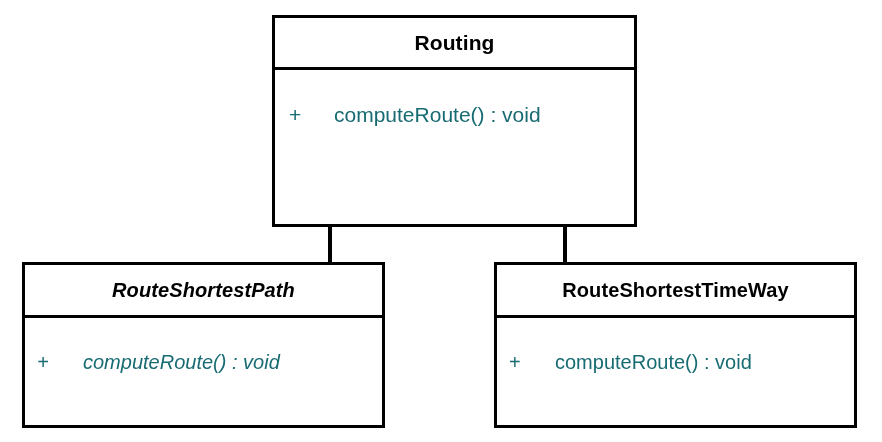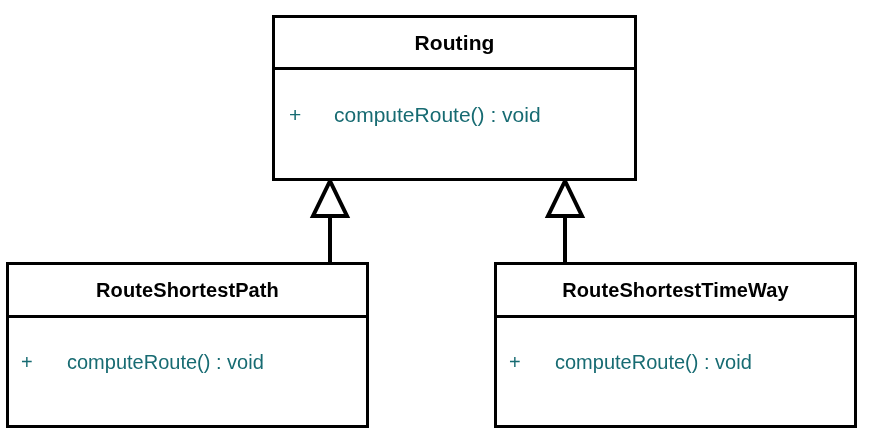--- a/index.html
+++ b/index.html
@@ -76,39 +76,40 @@
   .uml-member-label {
     flex: 0 0 auto;
     margin-top: 24px;
   }
 
   
   #class-routing {
     left: 272px;
     top: 15px;
     width: 365px;
-    height: 166px;
+    height: 212px;
     justify-content: center;
   }
   #class-routing .uml-class-name {
     height: 52px;
     font-size: 21px;
   }
   #class-routing .uml-member {
     font-size: 21px;
     padding-left: 14px;
   }
   #class-routing .uml-visibility { width: 45px; }
 
   
   #class-route-shortest-path {
-    left: 6px;
+    left: 22px;
     top: 262px;
     width: 363px;
     height: 166px;
+    font-style: italic;
   }
   #class-route-shortest-time-way {
     left: 494px;
     top: 262px;
     width: 363px;
     height: 166px;
   }
   #class-route-shortest-path .uml-class-name,
   #class-route-shortest-time-way .uml-class-name {
     height: 53px;

